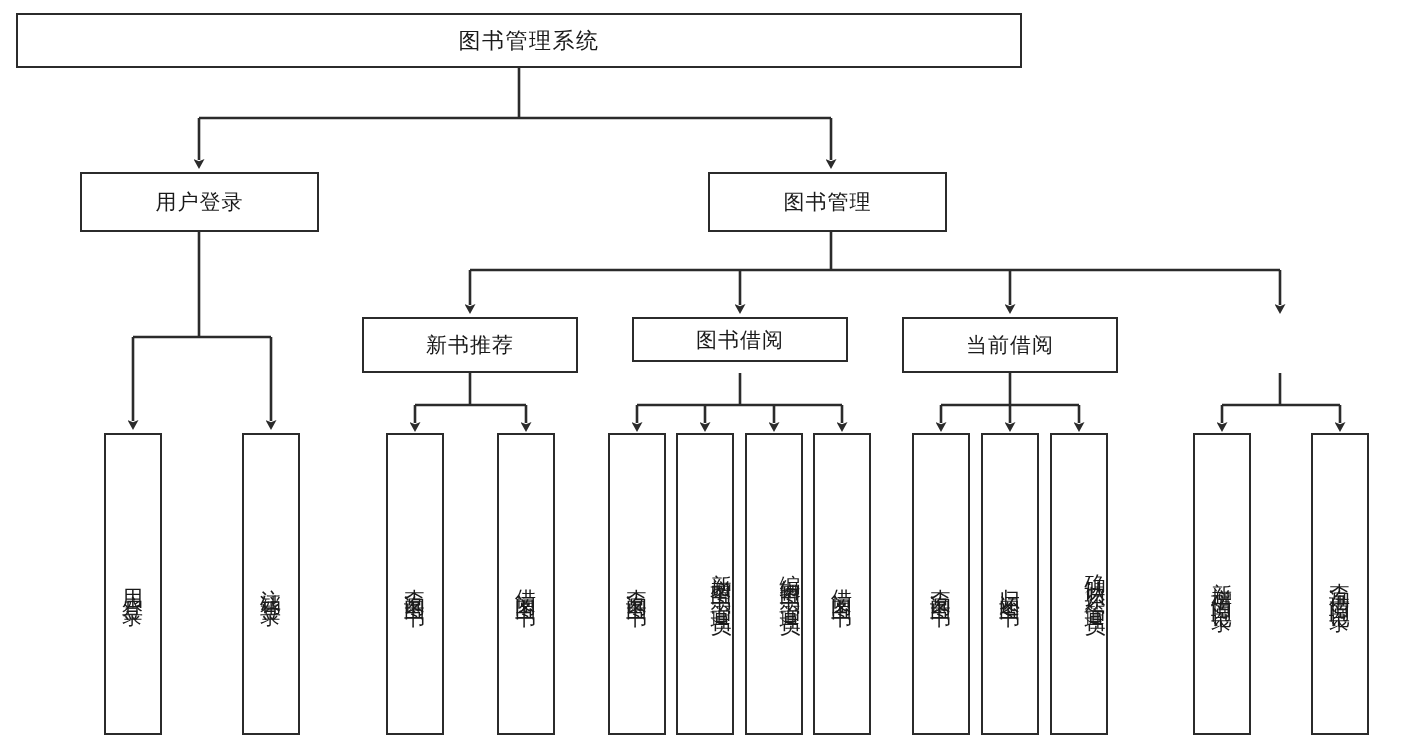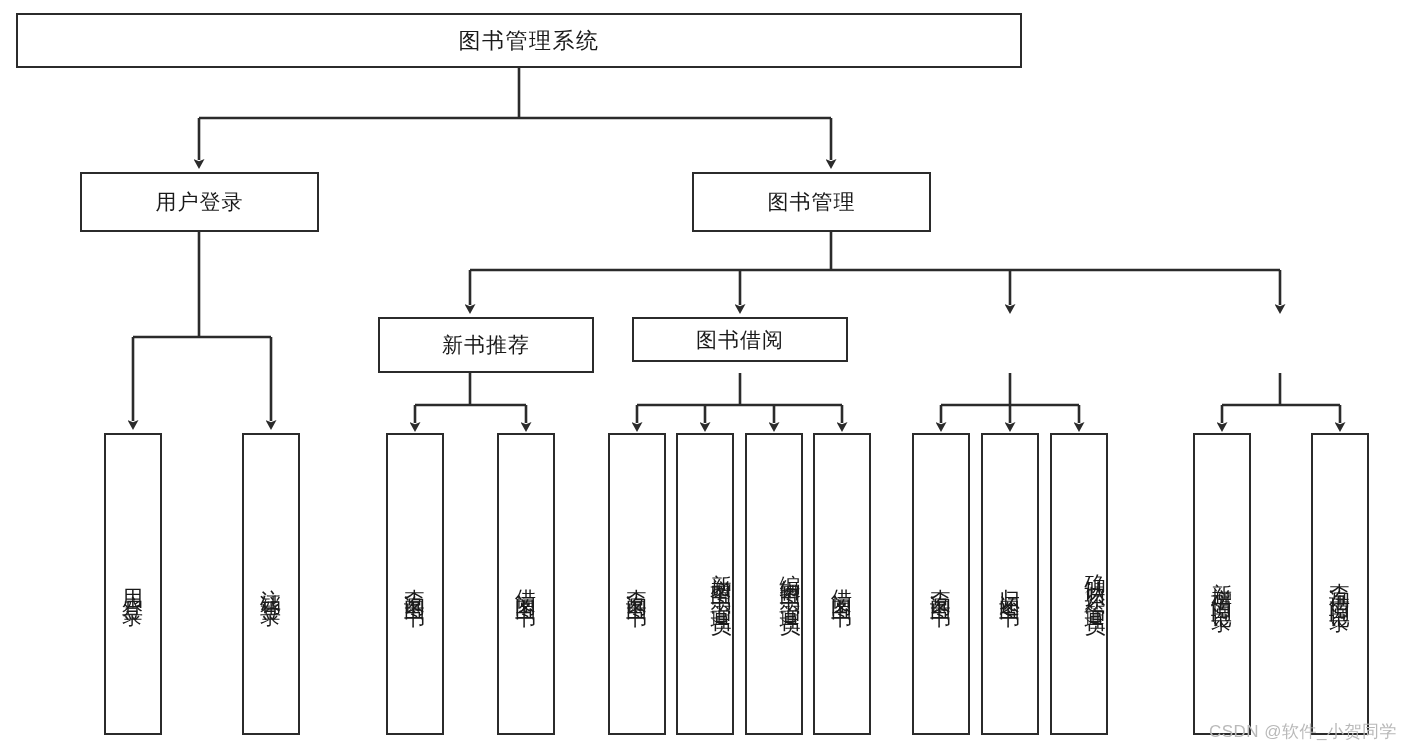--- a/index.html
+++ b/index.html
@@ -125,29 +125,32 @@
     </g>
   </svg>
 
   <div class="node title" style="left:16px; top:13px; width:1006px; height:55px;">
     <span>图书管理系统</span>
   </div>
 
   <div class="node h" style="left:80px; top:172px; width:239px; height:60px;">
     <span>用户登录</span>
   </div>
-  <div class="node h" style="left:692px; top:172px; width:239px; height:60px;">
+  <div class="node h" style="left:708px; top:172px; width:239px; height:60px;">
     <span>图书管理</span>
   </div>
 
-  <div class="node h" style="left:362px; top:317px; width:216px; height:56px;margin-left:16px;">
+  <div class="node h" style="left:362px; top:317px; width:216px; height:56px;">
     <span>新书推荐</span>
   </div>
   <div class="node h" style="left:632px; top:317px; width:216px; height:45px;">
     <span>图书借阅</span>
+  </div>
+  <div class="node h" style="left:902px; top:317px; width:216px; height:56px;">
+    <span>当前借阅</span>
   </div>
 
   <div class="node v" style="left:104px; top:433px; width:58px; height:302px;">
     <span>用户登录</span>
   </div>
   <div class="node v" style="left:242px; top:433px; width:58px; height:302px;">
     <span>注销登录</span>
   </div>
 
   <div class="node v" style="left:386px; top:433px; width:58px; height:302px;">
@@ -180,15 +183,14 @@
     <span>确认归还（管理员）</span>
   </div>
 
   <div class="node v" style="left:1193px; top:433px; width:58px; height:302px;">
     <span>新增借阅记录</span>
   </div>
   <div class="node v" style="left:1311px; top:433px; width:58px; height:302px;">
     <span>查询借阅记录</span>
   </div>
 
-  <div class="watermark">CSDN @软件_小贺同学</div>
 
 </div>
 
 </body></html>

